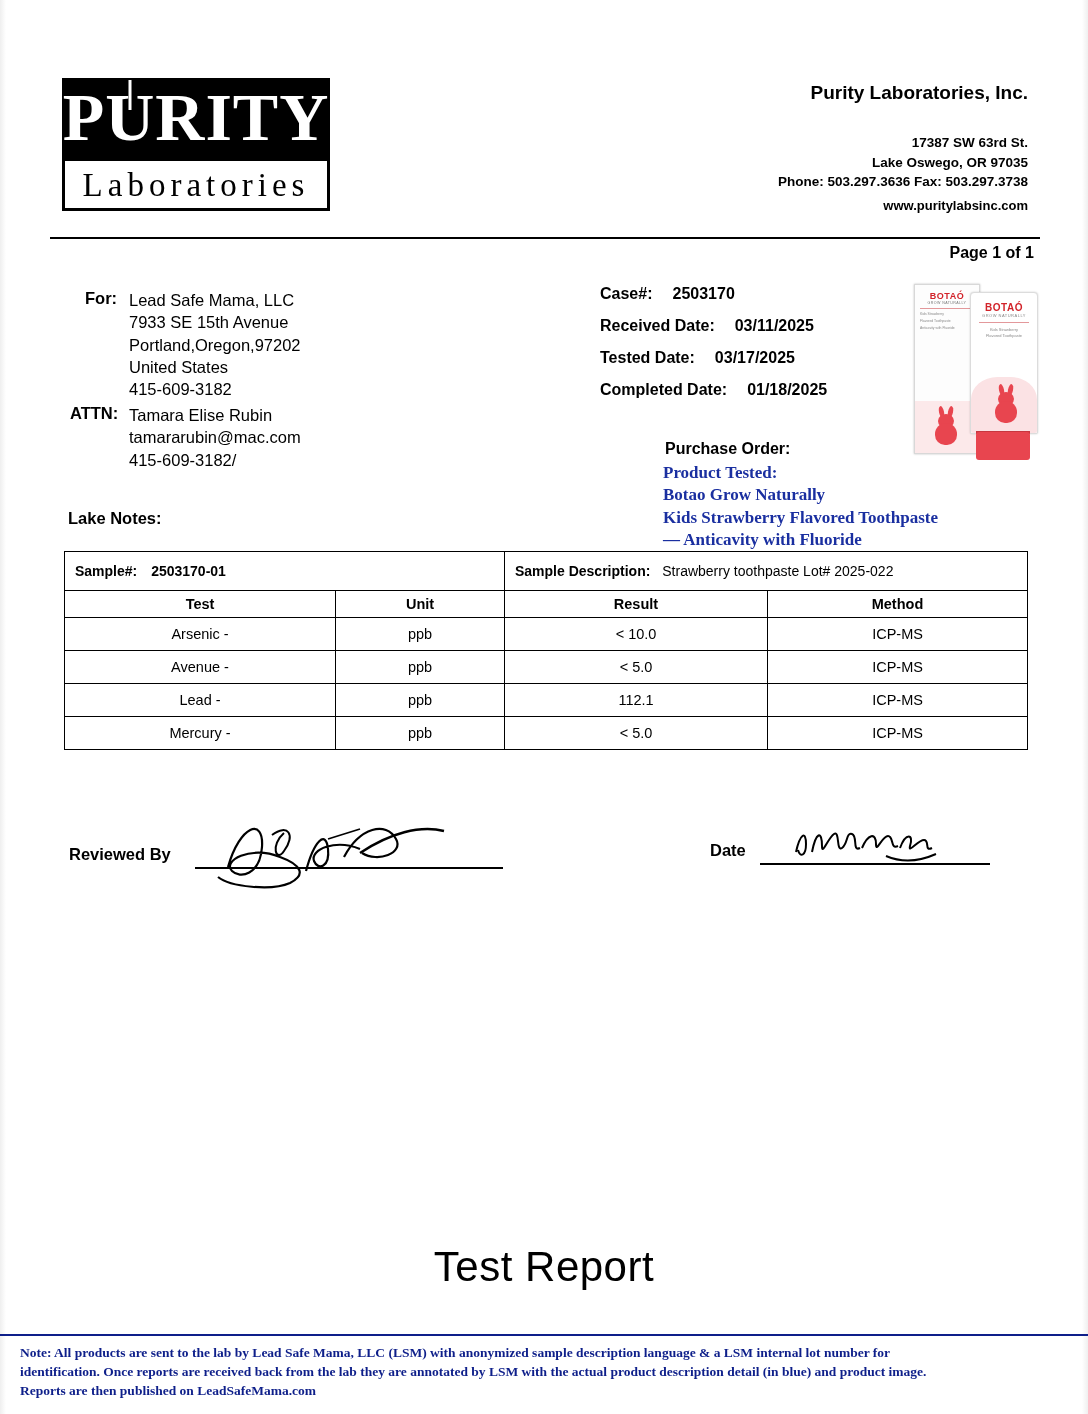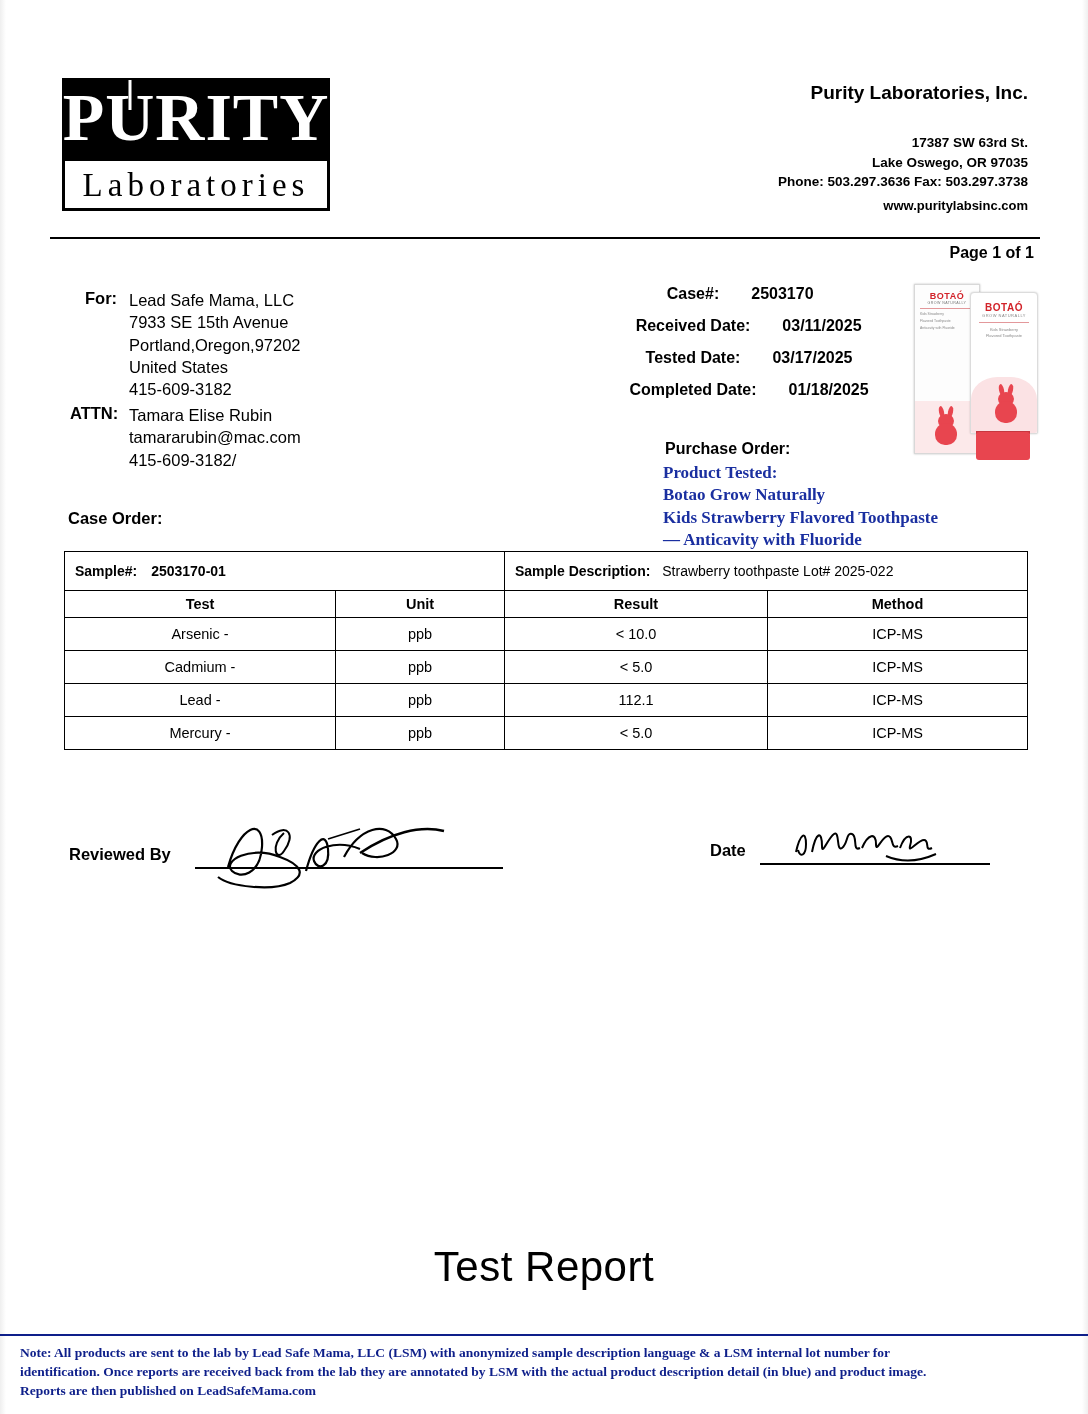--- a/index.html
+++ b/index.html
@@ -147,24 +147,23 @@
   .meta {
     position: absolute;
     left: 600px;
     top: 285px;
     width: 310px;
     font-size: 16px;
     font-weight: bold;
   }
   .meta-row {
     display: flex;
-    justify-content: center;
+    justify-content: flex-start;
     margin-bottom: 14px;
     white-space: nowrap;
-    gap: 12px;
   }
   .meta-row .m-label { margin-right: 8px; }
   .meta-row .m-value { min-width: 92px; text-align: left; font-weight: bold; margin-left: 12px;}
   .po-label {
     position: absolute;
     left: 665px;
     top: 440px;
     font-size: 16px;
     font-weight: bold;
   }
@@ -417,21 +416,21 @@
   <div>415-609-3182</div>
 </div>
 
 <div class="attn-label">ATTN:</div>
 <div class="attn-lines">
   <div>Tamara Elise Rubin</div>
   <div>tamararubin@mac.com</div>
   <div>415-609-3182/</div>
 </div>
 
-<div class="case-notes">Case Order:</div>
+<div class="case-notes">Lake Notes:</div>
 
 <div class="meta">
   <div class="meta-row">
     <span class="m-label">Case#:</span>
     <span class="m-value">2503170</span>
   </div>
   <div class="meta-row">
     <span class="m-label">Received Date:</span>
     <span class="m-value">03/11/2025</span>
   </div>
@@ -507,21 +506,21 @@
     <td style="width:262px">Result</td>
     <td>Method</td>
   </tr>
   <tr class="row">
     <td class="analyte">Arsenic -</td>
     <td>ppb</td>
     <td>&lt; 10.0</td>
     <td>ICP-MS</td>
   </tr>
   <tr class="row">
-    <td class="analyte">Cadmium -</td>
+    <td class="analyte">Avenue -</td>
     <td>ppb</td>
     <td>&lt; 5.0</td>
     <td>ICP-MS</td>
   </tr>
   <tr class="row">
     <td class="analyte">Lead -</td>
     <td>ppb</td>
     <td>112.1</td>
     <td>ICP-MS</td>
   </tr>

